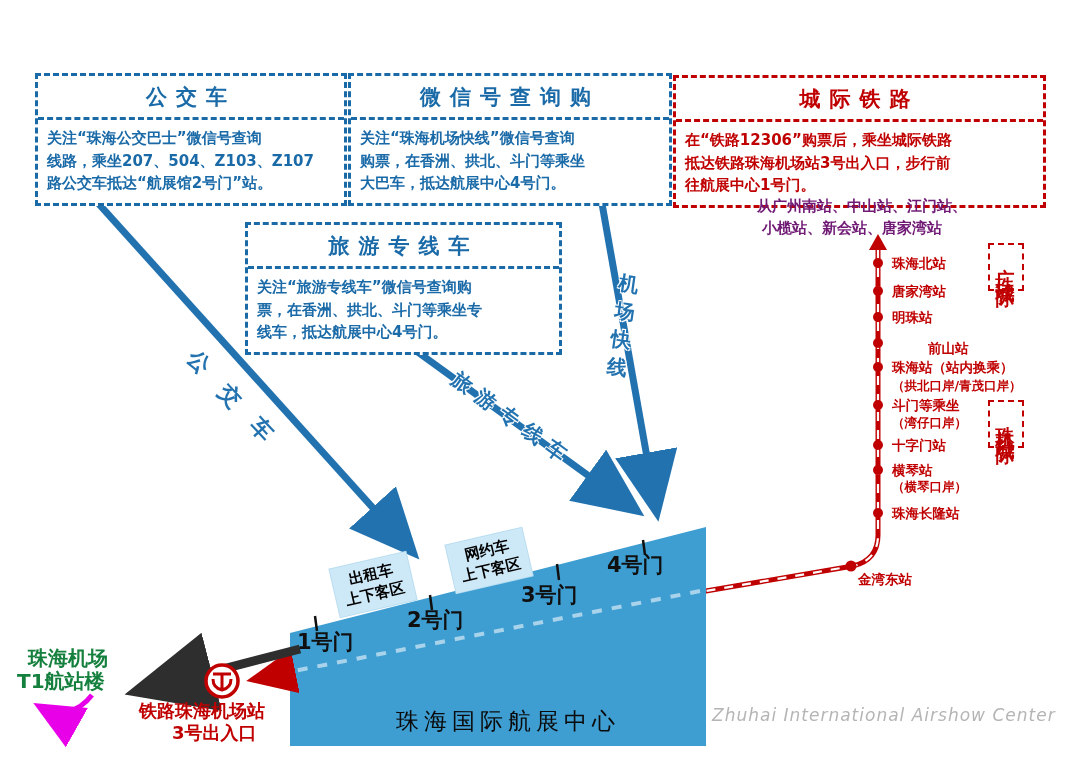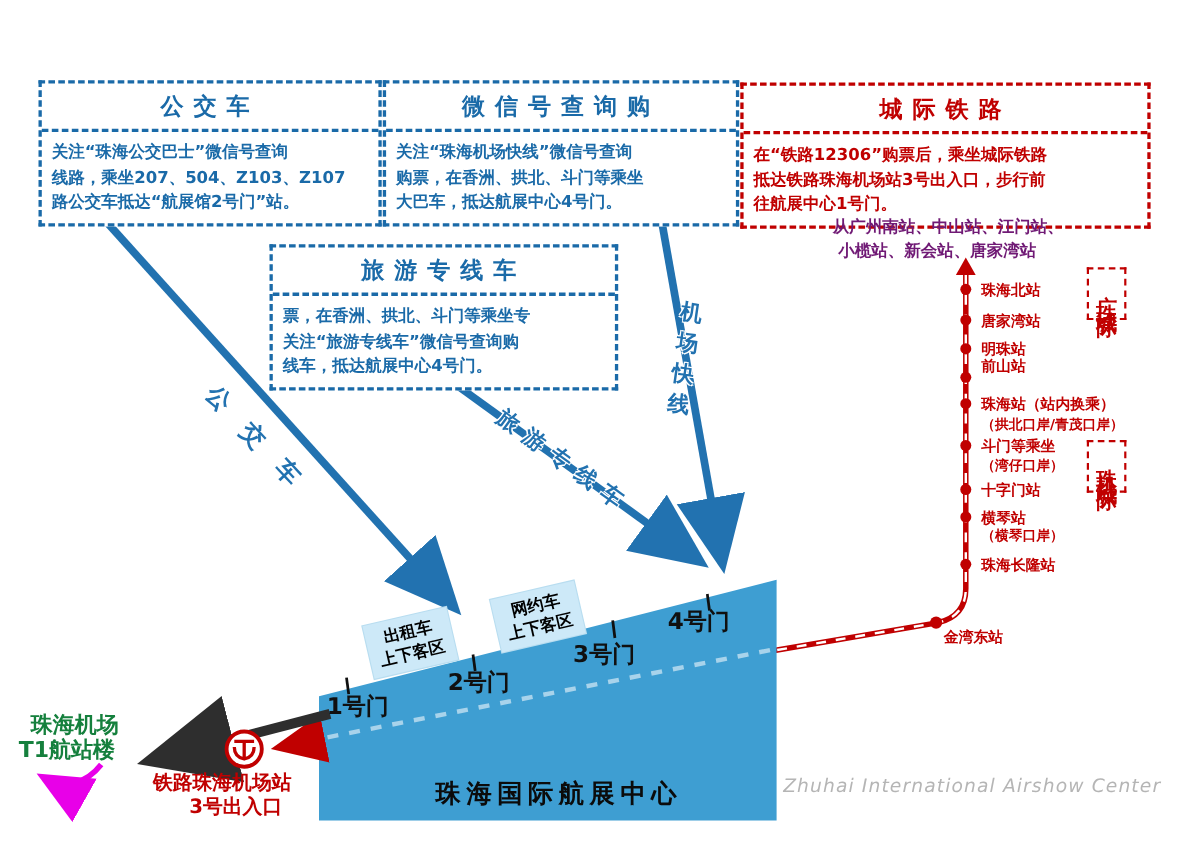--- a/index.html
+++ b/index.html
@@ -29,21 +29,21 @@
   .rnote{color:#701a75;font-weight:bold;font-size:15px;}
   .st{position:absolute;left:892px;z-index:3;color:#c00000;font-weight:bold;font-size:13.5px;white-space:nowrap;}
   .stnote{font-size:12.5px;}
   .vbox{position:absolute;z-index:3;border:2.5px dashed #c00000;color:#c00000;font-weight:bold;
         writing-mode:vertical-rl;text-orientation:upright;letter-spacing:7px;font-size:19px;padding:8px 3px;background:#fff;}
 
   
   .gate{position:absolute;z-index:4;color:#101010;font-weight:600;font-size:21px;}
   .zone{position:absolute;z-index:4;background:#cde9f8;color:#000;font-size:15px;font-weight:600;
         text-align:center;line-height:1.35;padding:4px 9px;transform:rotate(-13deg);box-shadow:0 0 0 1px #b8ddf0;}
-  .venue-title{position:absolute;z-index:4;color:#0b0b0b;font-weight:bold;font-size:23px;letter-spacing:5px;}
+  .venue-title{position:absolute;z-index:4;color:#0b0b0b;font-weight:normal;font-size:23px;letter-spacing:5px;}
 
   .mag{color:#15803d;font-weight:bold;font-size:20px;}
   .redlbl{color:#c00000;font-weight:bold;font-size:18px;}
   .wm{color:#b5b5b5;font-style:italic;font-size:17px;letter-spacing:1px;}
 </style>
 </head>
 <body>
 
 <div id="stage">
 
@@ -131,40 +131,40 @@
     <div class="b">
       <div>在“铁路12306”购票后，乘坐城际铁路</div>
       <div>抵达铁路珠海机场站3号出入口，步行前</div>
       <div>往航展中心1号门。</div>
     </div>
   </div>
 
   <div class="infobox blue" style="left:245px;top:222px;width:311px;">
     <div class="t">旅游专线车</div>
     <div class="b">
+      <div>关注“旅游专线车”微信号查询购</div>
       <div>票，在香洲、拱北、斗门等乘坐专</div>
-      <div>关注“旅游专线车”微信号查询购</div>
       <div>线车，抵达航展中心4号门。</div>
     </div>
   </div>
 
   <div class="albl bus">公交车</div>
   <div class="albl tour">旅游专线车</div>
   <div class="albl express">机场快线</div>
 
   <div class="txt rnote" style="left:757px;top:197px;">从广州南站、中山站、江门站、</div>
   <div class="txt rnote" style="left:762px;top:219px;">小榄站、新会站、唐家湾站</div>
 
   <div class="vbox" style="left:988px;top:243px;">广珠城际</div>
   <div class="vbox" style="left:988px;top:400px;">珠机城际</div>
 
   <div class="st" style="top:255px;">珠海北站</div>
   <div class="st" style="top:283px;">唐家湾站</div>
   <div class="st" style="top:309px;">明珠站</div>
-  <div class="st" style="top:324px;">前山站</div>
+  <div class="st" style="top:340px;margin-left:36px;">前山站</div>
   <div class="st" style="top:359px;">珠海站（站内换乘）</div>
   <div class="st stnote" style="top:378px;">（拱北口岸/青茂口岸）</div>
   <div class="st" style="top:397px;">斗门等乘坐</div>
   <div class="st stnote" style="top:415px;">（湾仔口岸）</div>
   <div class="st" style="top:437px;">十字门站</div>
   <div class="st" style="top:462px;">横琴站</div>
   <div class="st stnote" style="top:479px;">（横琴口岸）</div>
   <div class="st" style="top:505px;">珠海长隆站</div>
   <div class="st" style="left:858px;top:571px;">金湾东站</div>
 

